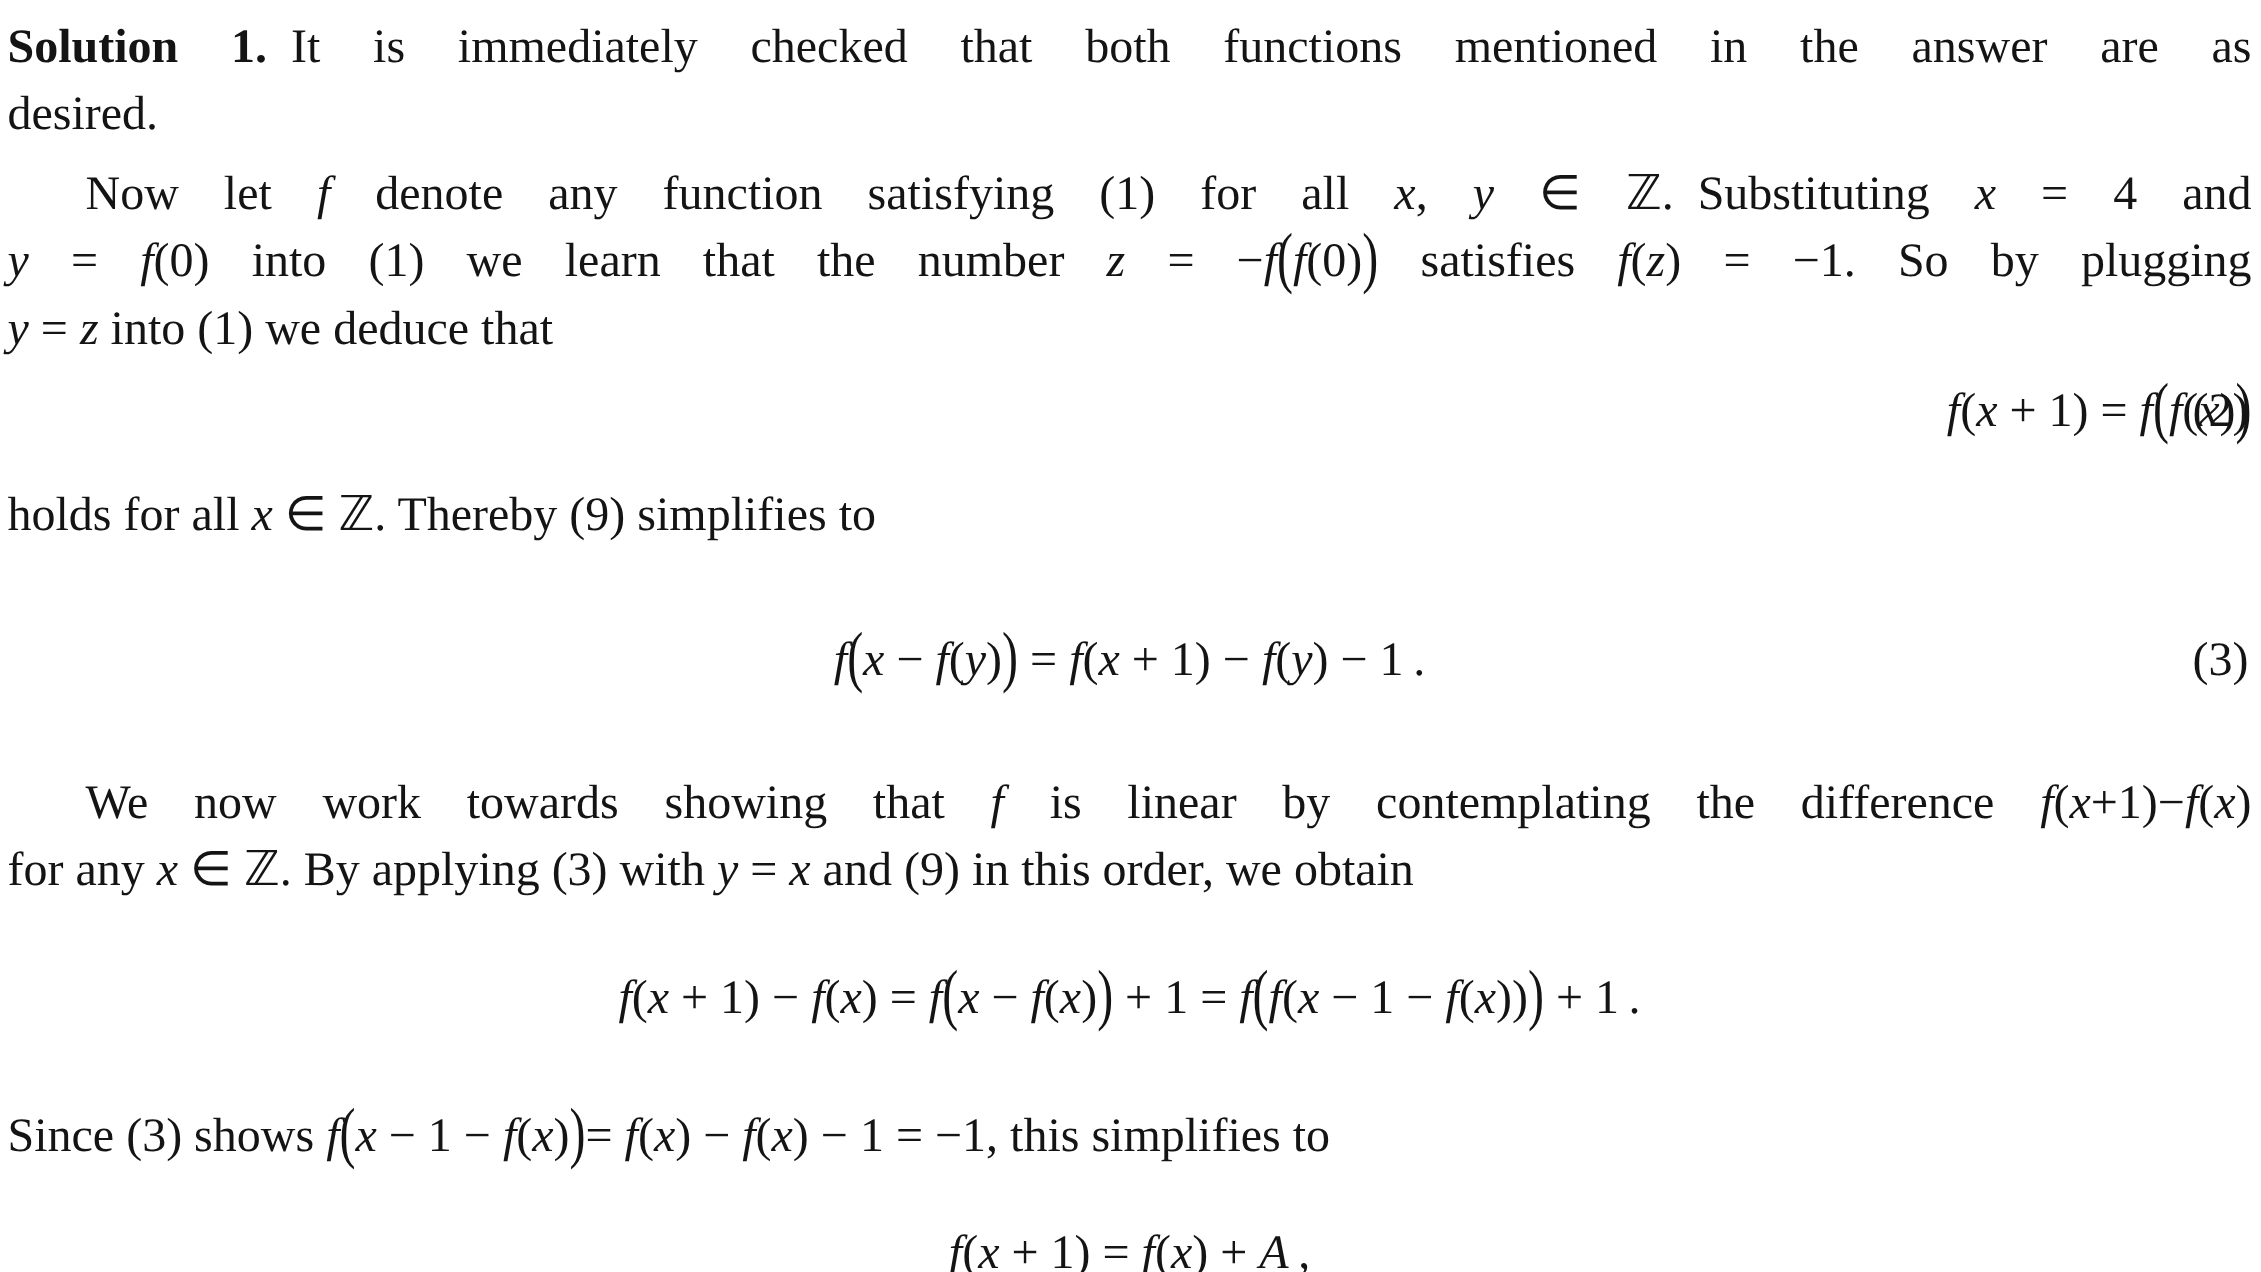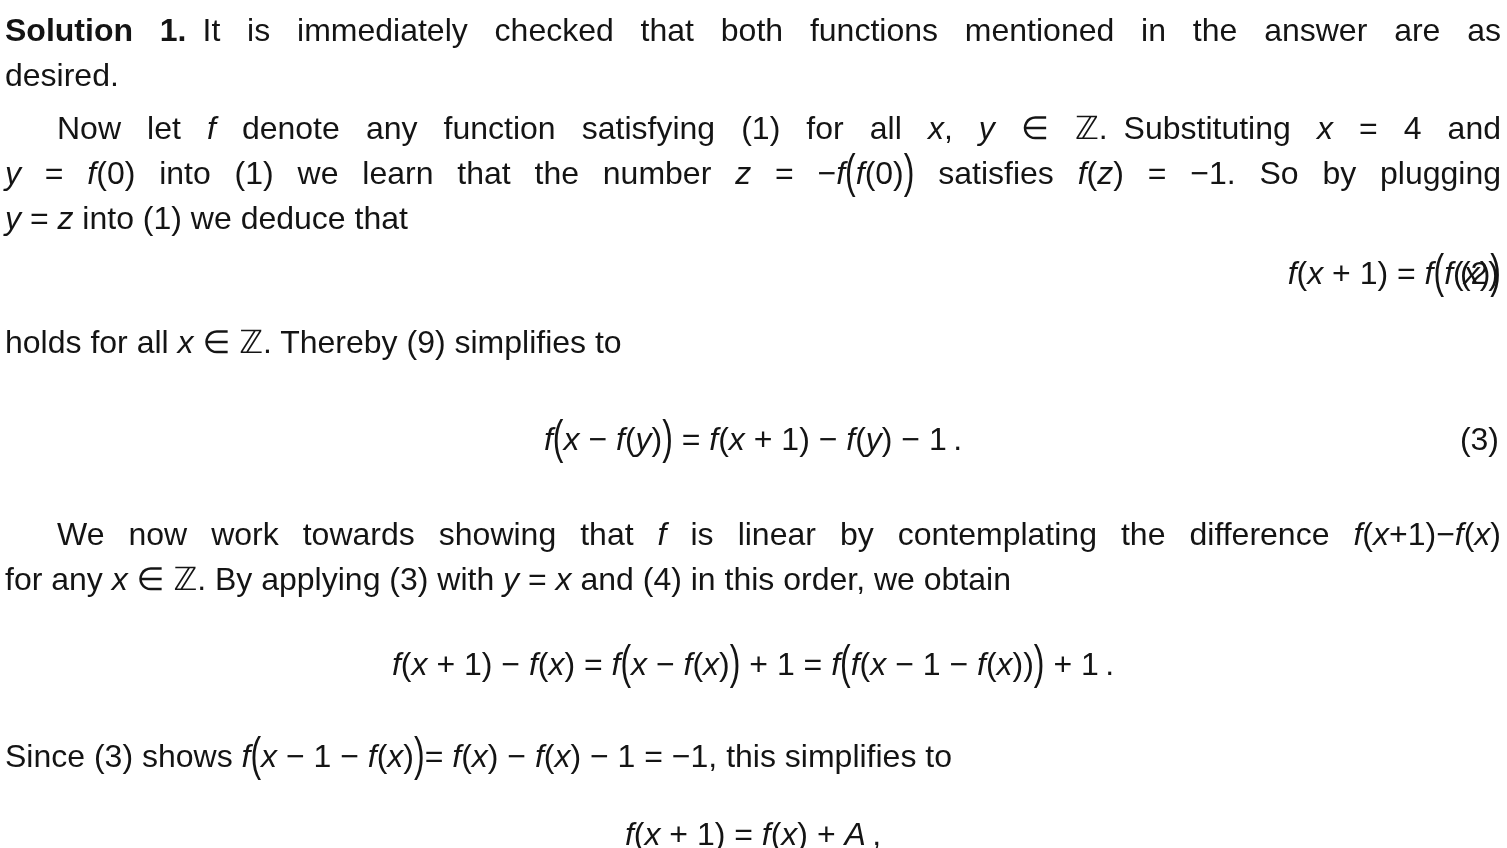--- a/index.html
+++ b/index.html
@@ -10,21 +10,21 @@
   body {
     width: 1507px;
     height: 848px;
     overflow: hidden;
   }
   .doc {
     box-sizing: border-box;
     width: 1507px;
     height: 848px;
     padding: 8px 6px 0 5px;
-    font-family: Liberation Sans, sans-serif;
+    font-family: Liberation Serif, serif;
     font-size: 32px;
     line-height: 45px;
     color: #141414;
   }
   .line {
     text-align: justify;
     text-align-last: justify;
   }
   .line.last {
     text-align: left;
@@ -86,21 +86,21 @@
     <div class="line last"><span class="s-rm">holds for all </span><span class="s-it">x</span><span class="s-rm"> ∈ ℤ. Thereby (9) simplifies to</span></div>
   </div>
 
   <div class="equation b-eq3">
     <span class="eq-body"><span class="s-it">f</span><span class="s-bp">(</span><span class="s-it">x</span><span class="s-rm"> − </span><span class="s-it">f</span><span class="s-rm">(</span><span class="s-it">y</span><span class="s-rm">)</span><span class="s-bp">)</span><span class="s-rm"> = </span><span class="s-it">f</span><span class="s-rm">(</span><span class="s-it">x</span><span class="s-rm"> + 1) − </span><span class="s-it">f</span><span class="s-rm">(</span><span class="s-it">y</span><span class="s-rm">) − 1 .</span></span>
     <span class="eq-num">(3)</span>
   </div>
 
   <div class="para b-para3">
     <div class="line indent"><span class="s-rm">We now work towards showing that </span><span class="s-it">f</span><span class="s-rm"> is linear by contemplating the difference </span><span class="s-it">f</span><span class="s-rm">(</span><span class="s-it">x</span><span class="s-rm">+1)−</span><span class="s-it">f</span><span class="s-rm">(</span><span class="s-it">x</span><span class="s-rm">)</span></div>
-    <div class="line last"><span class="s-rm">for any </span><span class="s-it">x</span><span class="s-rm"> ∈ ℤ. By applying (3) with </span><span class="s-it">y</span><span class="s-rm"> = </span><span class="s-it">x</span><span class="s-rm"> and (4) in this order, we obtain</span></div>
+    <div class="line last"><span class="s-rm">for any </span><span class="s-it">x</span><span class="s-rm"> ∈ ℤ. By applying (3) with </span><span class="s-it">y</span><span class="s-rm"> = </span><span class="s-it">x</span><span class="s-rm"> and (9) in this order, we obtain</span></div>
   </div>
 
   <div class="equation b-eq4">
     <span class="eq-body"><span class="s-it">f</span><span class="s-rm">(</span><span class="s-it">x</span><span class="s-rm"> + 1) − </span><span class="s-it">f</span><span class="s-rm">(</span><span class="s-it">x</span><span class="s-rm">) = </span><span class="s-it">f</span><span class="s-bp">(</span><span class="s-it">x</span><span class="s-rm"> − </span><span class="s-it">f</span><span class="s-rm">(</span><span class="s-it">x</span><span class="s-rm">)</span><span class="s-bp">)</span><span class="s-rm"> + 1 = </span><span class="s-it">f</span><span class="s-bp">(</span><span class="s-it">f</span><span class="s-rm">(</span><span class="s-it">x</span><span class="s-rm"> − 1 − </span><span class="s-it">f</span><span class="s-rm">(</span><span class="s-it">x</span><span class="s-rm">))</span><span class="s-bp">)</span><span class="s-rm"> + 1 .</span></span>
   </div>
 
   <div class="para b-since">
     <div class="line last"><span class="s-rm">Since (3) shows </span><span class="s-it">f</span><span class="s-bp">(</span><span class="s-it">x</span><span class="s-rm"> − 1 − </span><span class="s-it">f</span><span class="s-rm">(</span><span class="s-it">x</span><span class="s-rm">)</span><span class="s-bp">)</span><span class="s-rm">= </span><span class="s-it">f</span><span class="s-rm">(</span><span class="s-it">x</span><span class="s-rm">) − </span><span class="s-it">f</span><span class="s-rm">(</span><span class="s-it">x</span><span class="s-rm">) − 1 = −1, this simplifies to</span></div>
   </div>
 

